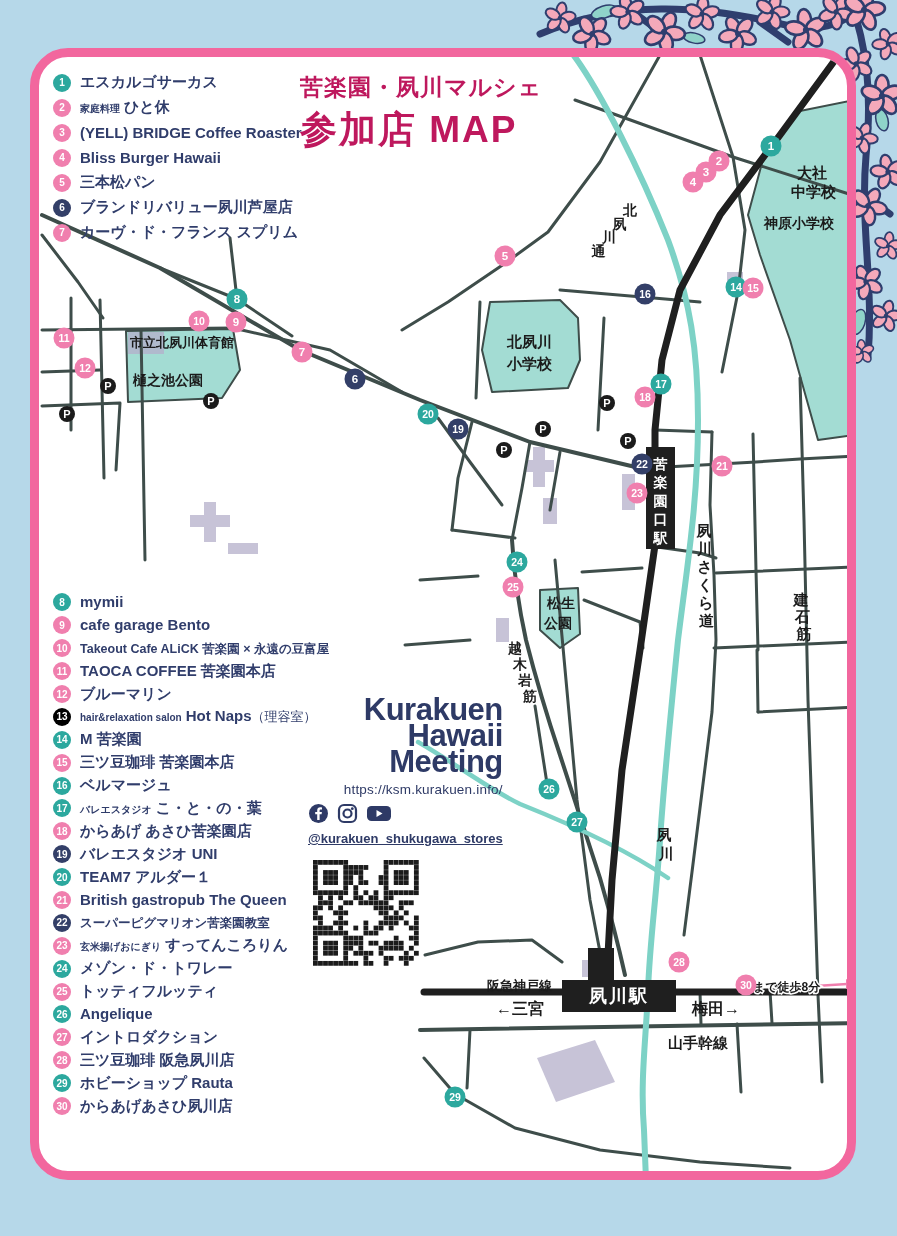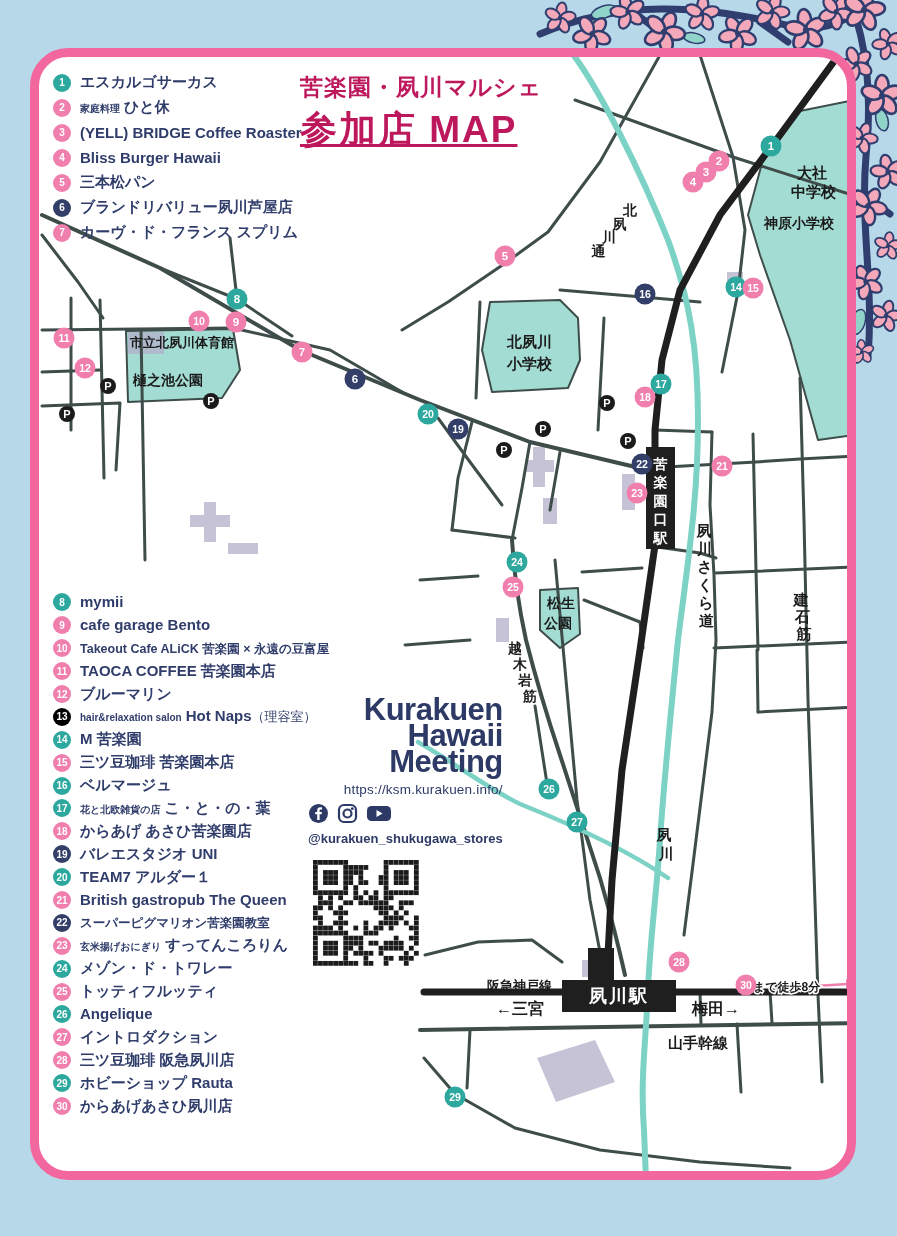--- a/index.html
+++ b/index.html
@@ -6,40 +6,40 @@
   body{width:897px;height:1236px;position:relative;background:#b6d8e9;overflow:hidden;
        font-family:"Liberation Sans","DejaVu Sans",sans-serif;}
   #blossoms{position:absolute;left:0;top:0;z-index:1;}
   #card{position:absolute;left:30px;top:48px;width:808px;height:1114px;background:#fff;
         border:9px solid #f2679e;border-radius:38px;overflow:hidden;z-index:2;}
   #map-svg{position:absolute;left:-39px;top:-57px;width:897px;height:1236px;}
   .overlay{position:absolute;z-index:5;}
   
   #title{left:261px;top:15px;color:#be185d;}
   #title .sub{font-size:23px;font-weight:800;letter-spacing:1px;}
-  #title .main{font-size:37px;font-weight:800;letter-spacing:2px;margin-top:2px;text-decoration:underline;}
+  #title .main{font-size:37px;font-weight:800;letter-spacing:2px;margin-top:2px;}
   
   .legend{color:#303d6b;white-space:nowrap;}
   #legend1{left:14px;top:13px;}
   #legend2{left:14px;top:534px;}
   .lrow{display:flex;align-items:center;gap:9px;}
   #legend1 .lrow{height:25px;}
   #legend2 .lrow{height:22.9px;}
   .dot{width:18px;height:18px;min-width:18px;border-radius:50%;color:#fff;font-size:10px;
        font-weight:700;display:flex;align-items:center;justify-content:center;}
   .lname{font-size:15px;font-weight:700;}
   .lname.compact{font-size:12.5px;}
   .lpre{font-size:10px;font-weight:700;margin-right:4px;}
   .lsuf{font-size:13px;font-weight:400;}
   
   #brand{left:269px;top:640px;color:#2e3a66;text-align:right;}
   #brand .bl{font-size:31px;font-weight:800;line-height:26px;letter-spacing:-0.5px;}
   #brand .url{font-size:13.5px;font-weight:400;margin-top:7px;letter-spacing:0.2px;}
   .socials{display:flex;gap:8px;margin-top:6px;align-items:center;}
-  #brand .handle{font-size:13px;font-weight:700;margin-top:7px;}
+  #brand .handle{font-size:13px;font-weight:700;margin-top:7px;text-decoration:underline;}
   #qr{left:274px;top:803px;width:106px;height:106px;}
 </style>
 </head>
 <body>
 
 <svg id="blossoms" width="897" height="1236" viewBox="0 0 897 1236">
   <defs>
     <g id="flw">
       <g fill="#f4a9ba" stroke="#2f3e6e" stroke-width="2.2" stroke-linejoin="round">
         <ellipse cy="-9" rx="5.5" ry="8.5"></ellipse>
@@ -362,21 +362,21 @@
       <div class="lrow">
         <span class="dot" style="background: rgb(240, 127, 174);">15</span>
         <span><span class="lname">三ツ豆珈琲 苦楽園本店</span></span>
       </div>
       <div class="lrow">
         <span class="dot" style="background: rgb(44, 168, 158);">16</span>
         <span><span class="lname">ベルマージュ</span></span>
       </div>
       <div class="lrow">
         <span class="dot" style="background: rgb(44, 168, 158);">17</span>
-        <span><span class="lpre">花と北欧雑貨の店</span><span class="lname">こ・と・の・葉</span></span>
+        <span><span class="lpre">バレエスタジオ</span><span class="lname">こ・と・の・葉</span></span>
       </div>
       <div class="lrow">
         <span class="dot" style="background: rgb(240, 127, 174);">18</span>
         <span><span class="lname">からあげ あさひ苦楽園店</span></span>
       </div>
       <div class="lrow">
         <span class="dot" style="background: rgb(51, 63, 104);">19</span>
         <span><span class="lname">バレエスタジオ UNI</span></span>
       </div>
       <div class="lrow">

